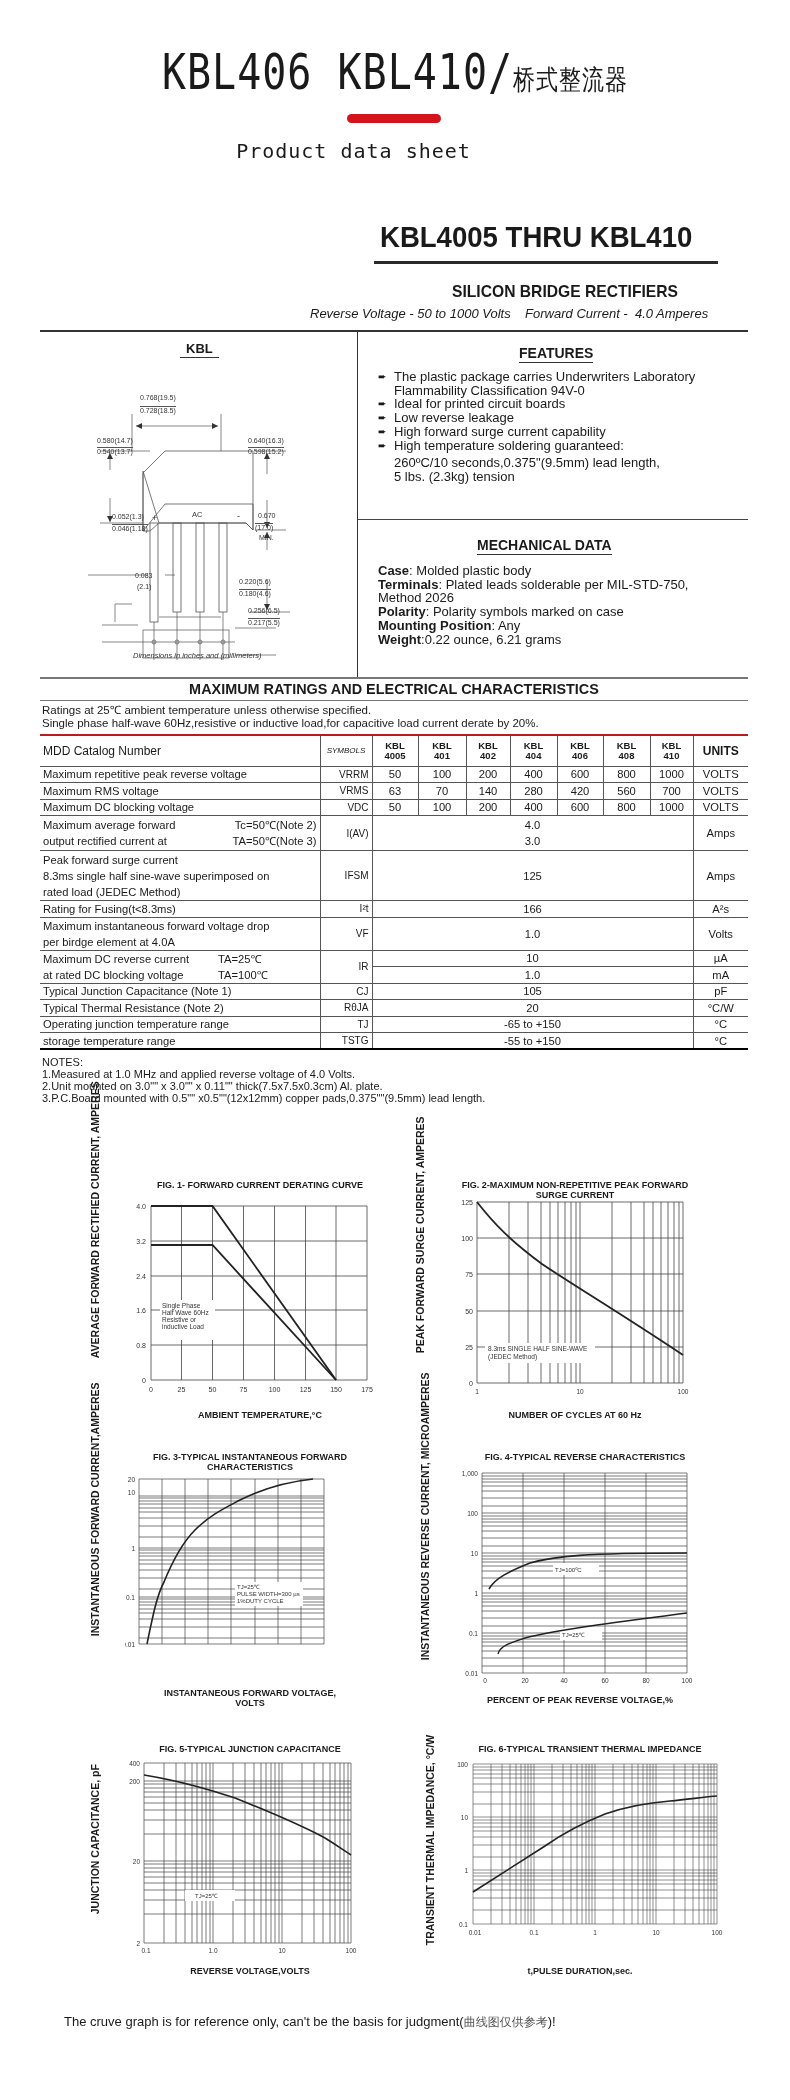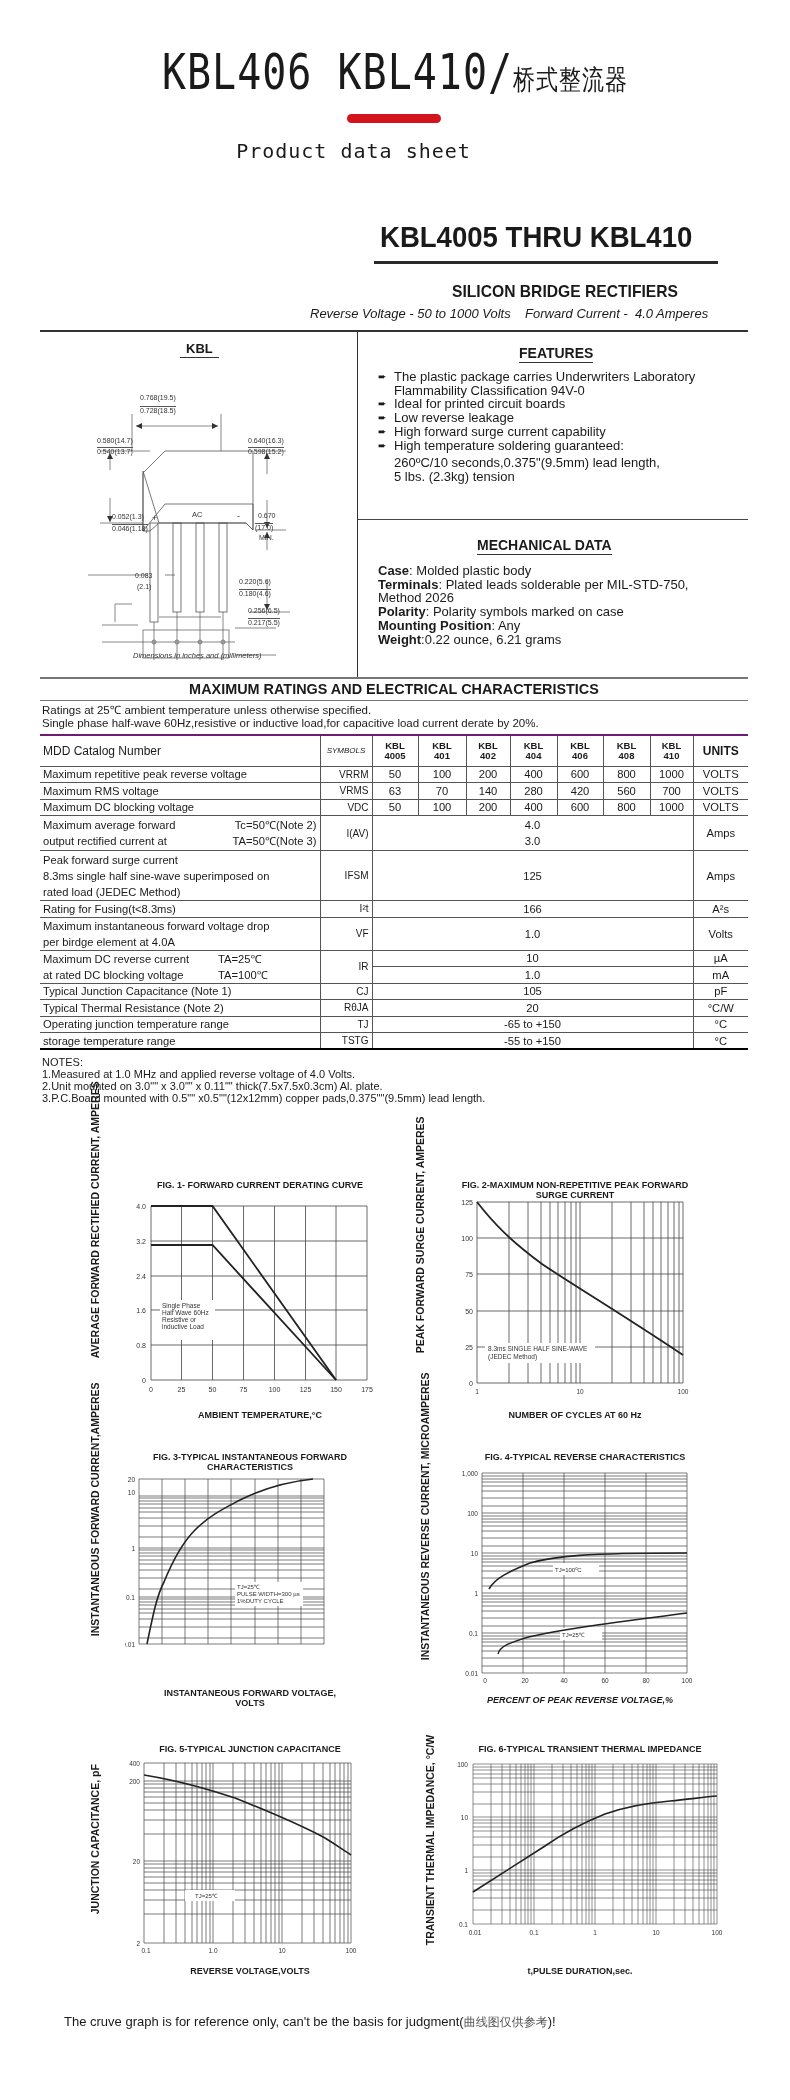--- a/index.html
+++ b/index.html
@@ -24,21 +24,21 @@
   .feat li { list-style: none; padding-left: 16px; position: relative; }
   .feat li .bul { position: absolute; left: 0; top: 0; font-size: 10px; }
   .feat .cont { padding-left: 16px; margin-top: 4px; }
   .mech { left: 378px; top: 564px; width: 370px; font-size: 13px; line-height: 13.7px; }
   .mech b { font-weight: bold; }
   .mr-title { left: 40px; width: 708px; top: 680px; text-align: center; font-weight: bold; font-size: 15.5px; transform: scaleX(0.93); }
   .mr-note { left: 42px; top: 704px; font-size: 11.5px; line-height: 13px; }
   table.spec { position: absolute; left: 40px; top: 734px; width: 708px; border-collapse: collapse; font-size: 11.2px; }
   table.spec td { border-bottom: 1px solid #555; border-left: 1px solid #555; padding: 0 3px; height: 16.5px; vertical-align: middle; }
   table.spec td:first-child { border-left: none; }
-  table.spec tr:first-child td { border-top: 2px solid #701a75; }
+  table.spec tr:first-child td { border-top: 2px solid #b91c1c; }
   table.spec .c { text-align: center; }
   table.spec .sym { text-align: right; font-size: 10px; }
   table.spec .hdrk { text-align: center; font-weight: bold; font-size: 9.5px; line-height: 10px; }
   table.spec .last { border-bottom: 2px solid #000000; }
   .notes { left: 42px; top: 1056px; font-size: 11px; line-height: 12px; }
   .chart-title { font-weight: bold; font-size: 9px; text-align: center; }
   .ytitle { font-weight: bold; font-size: 10.5px; text-align: center; white-space: nowrap; transform: rotate(-90deg); transform-origin: center; line-height: 10.5px; }
   .xtitle { font-weight: bold; font-size: 9px; text-align: center; }
   .footer { left: 64px; top: 2014px; font-size: 13px; }
   svg text { font-family: "Liberation Sans", sans-serif; }
@@ -499,21 +499,21 @@
       <text x="47" y="185">0.8</text>
       <text x="93" y="185">1.0</text>
       <text x="139" y="185">1.2</text>
       <text x="185" y="185">1.4</text>
       <text x="208" y="185">1.5</text>
   </g>
 </svg>
 
 <div class="abs chart-title" style="left:470px;width:230px;top:1452px;">FIG. 4-TYPICAL REVERSE CHARACTERISTICS</div>
 <div class="abs ytitle" style="left:320px;top:1550px;width:210px;"><span>INSTANTANEOUS REVERSE CURRENT, MICROAMPERES</span></div>
-<div class="abs xtitle" style="left:470px;width:220px;top:1695px;font-style:italic;">PERCENT OF PEAK REVERSE VOLTAGE,%</div>
+<div class="abs xtitle" style="left:470px;width:220px;top:1695px;">PERCENT OF PEAK REVERSE VOLTAGE,%</div>
 <svg class="abs" style="left:455px;top:1466px;" width="250" height="225">
   <g stroke="#444" stroke-width="0.7">
     <line x1="27" y1="7" x2="27" y2="207"></line>
       <line x1="68" y1="7" x2="68" y2="207"></line>
       <line x1="109" y1="7" x2="109" y2="207"></line>
       <line x1="150" y1="7" x2="150" y2="207"></line>
       <line x1="191" y1="7" x2="191" y2="207"></line>
       <line x1="232" y1="7" x2="232" y2="207"></line>
     <line x1="27" y1="7" x2="232" y2="7"></line>
       <line x1="27" y1="10" x2="232" y2="10"></line>

